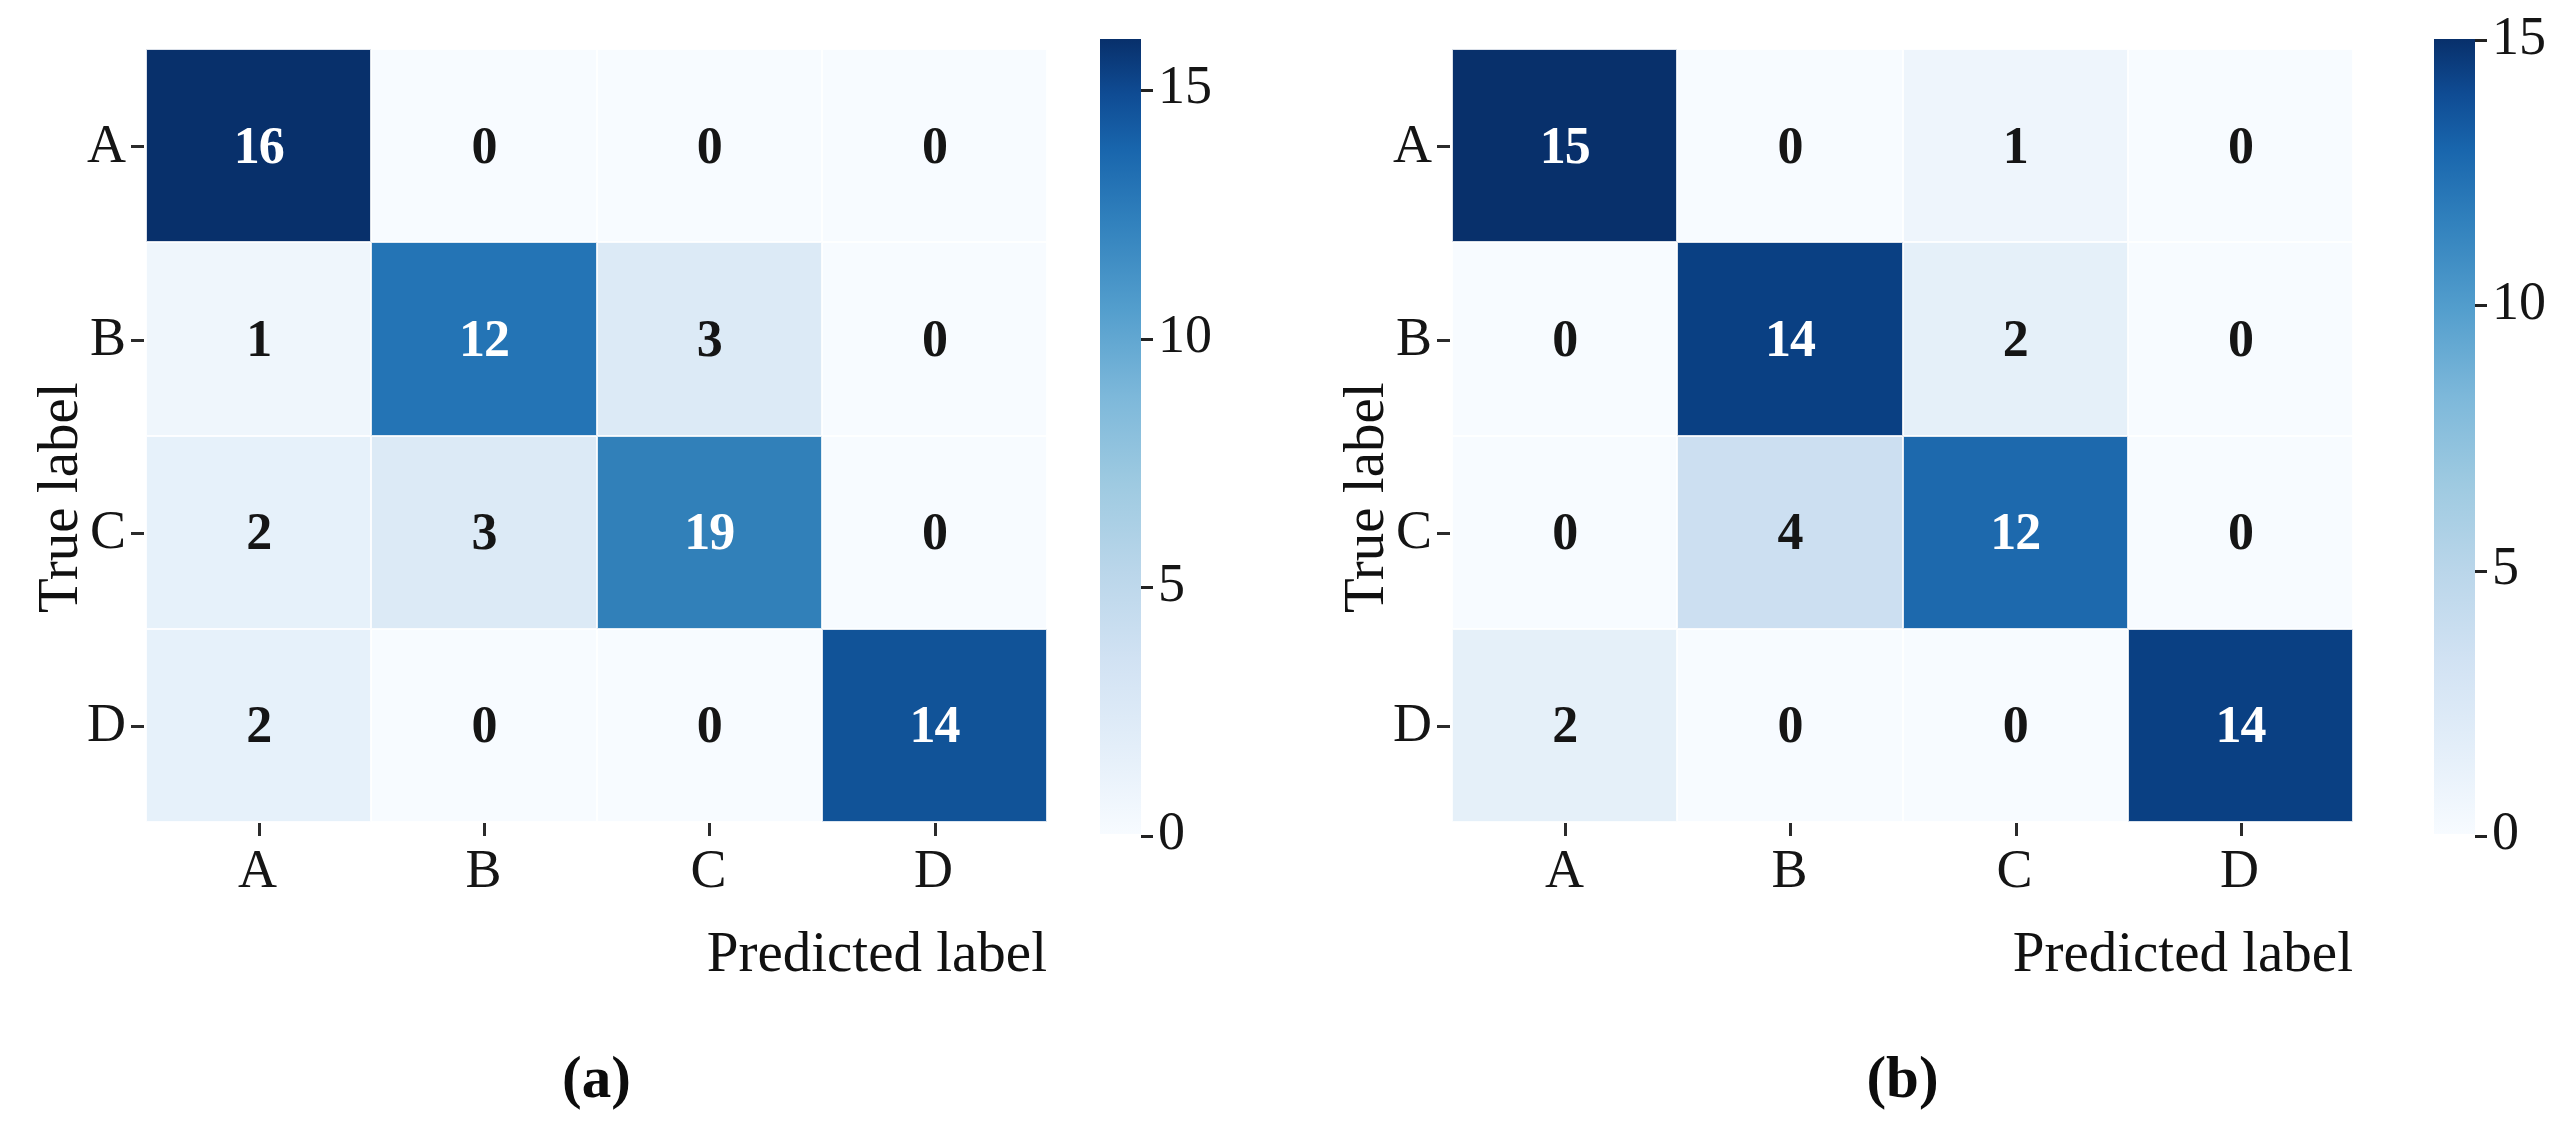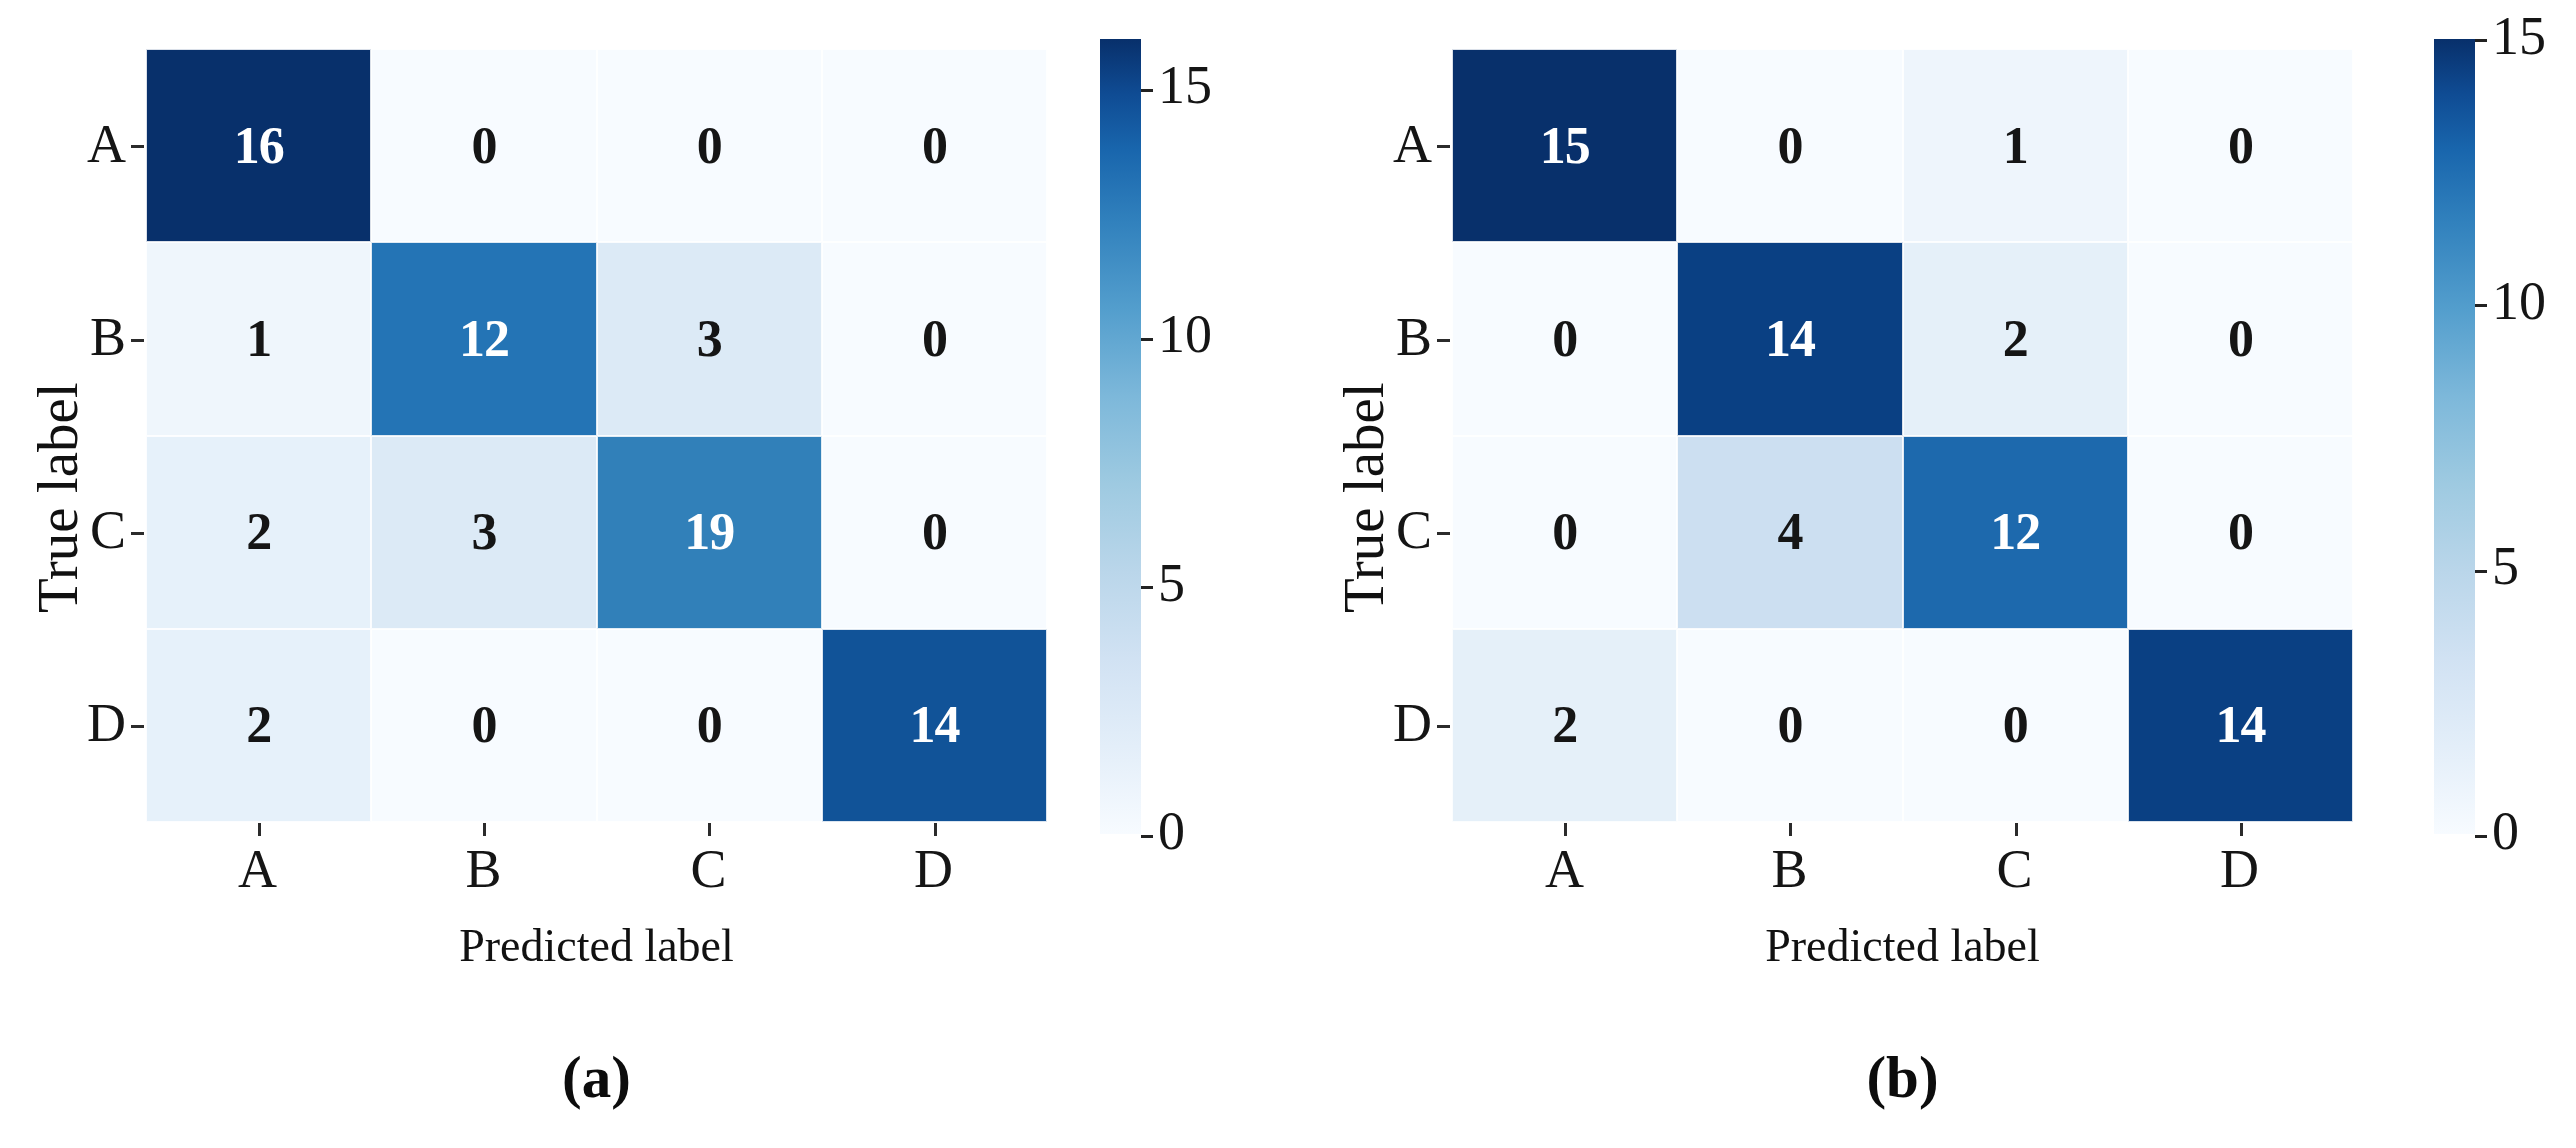--- a/index.html
+++ b/index.html
@@ -76,22 +76,22 @@
   }
   .xtick {
     position: absolute;
     width: 2.9px;
     height: 13.4px;
     background: #2b2b2b;
   }
 
   .axis-title-x {
     position: absolute;
-    text-align: center;
-    font-size: 46px;
+    text-align: right;
+    font-size: 57px;
     color: #111;
     white-space: nowrap;
   }
   .axis-title-y {
     position: absolute;
     font-size: 57px;
     color: #111;
     white-space: nowrap;
     transform-origin: 0 0;
     transform: rotate(-90deg);

